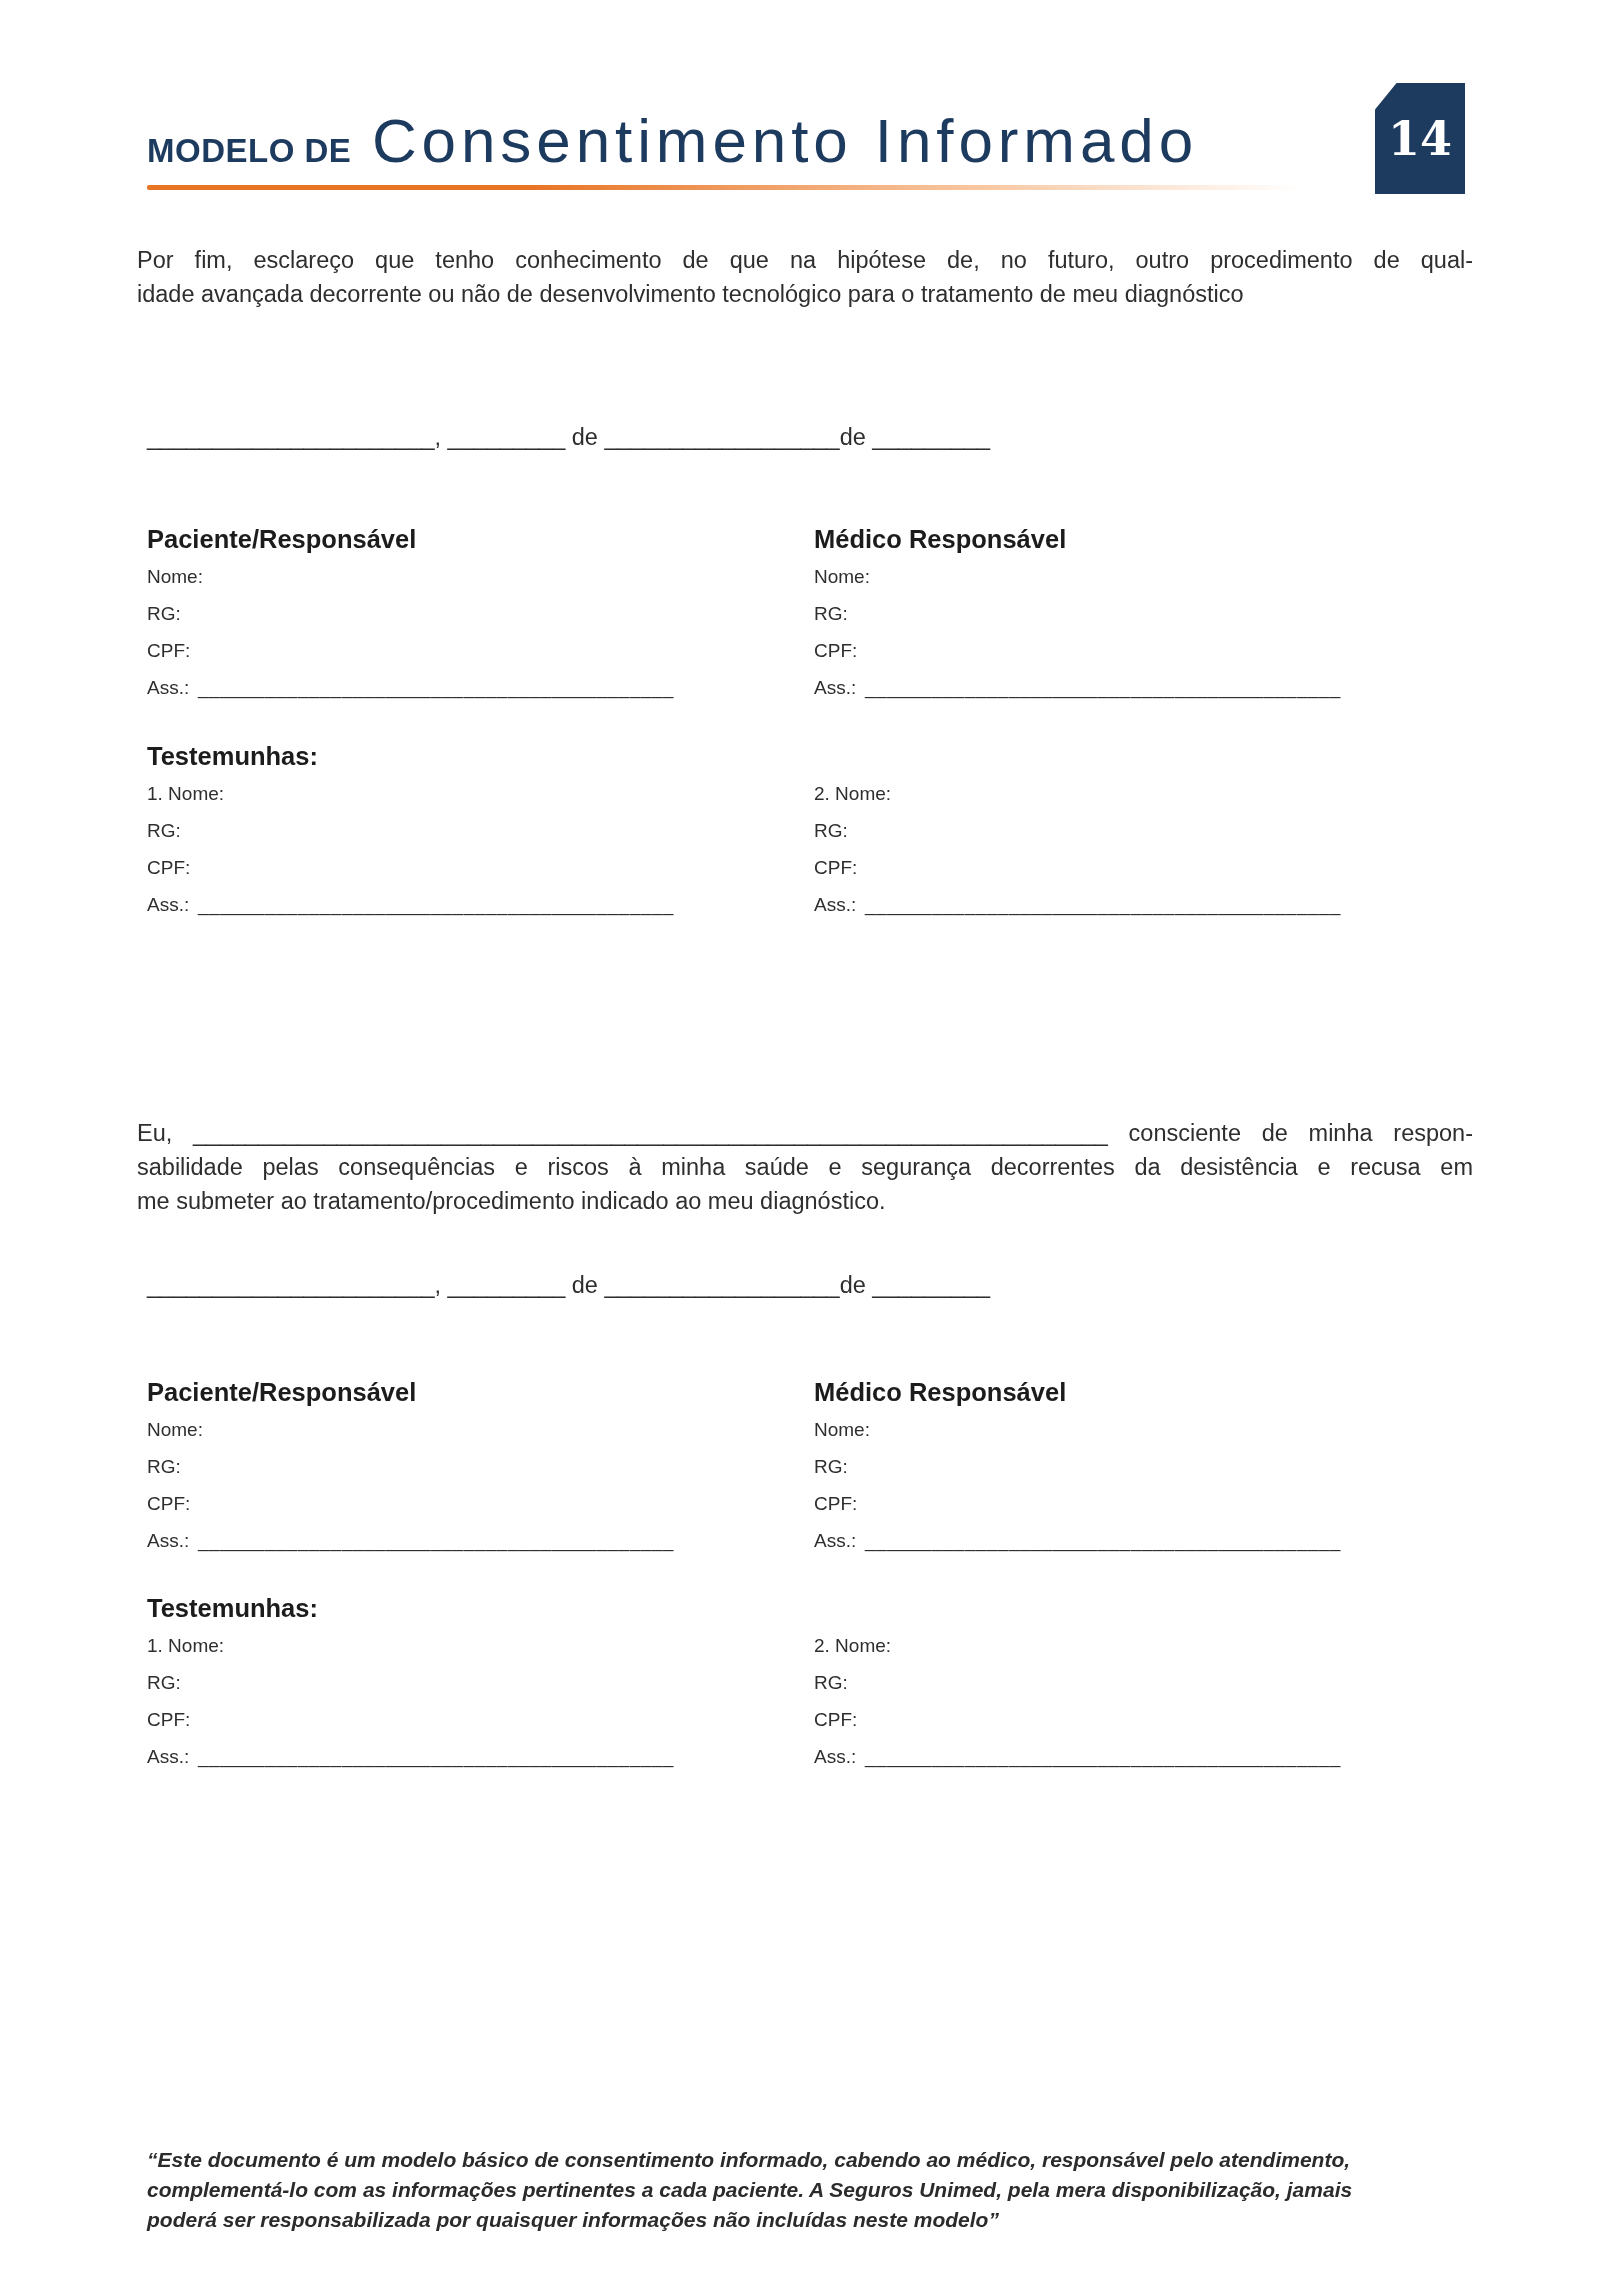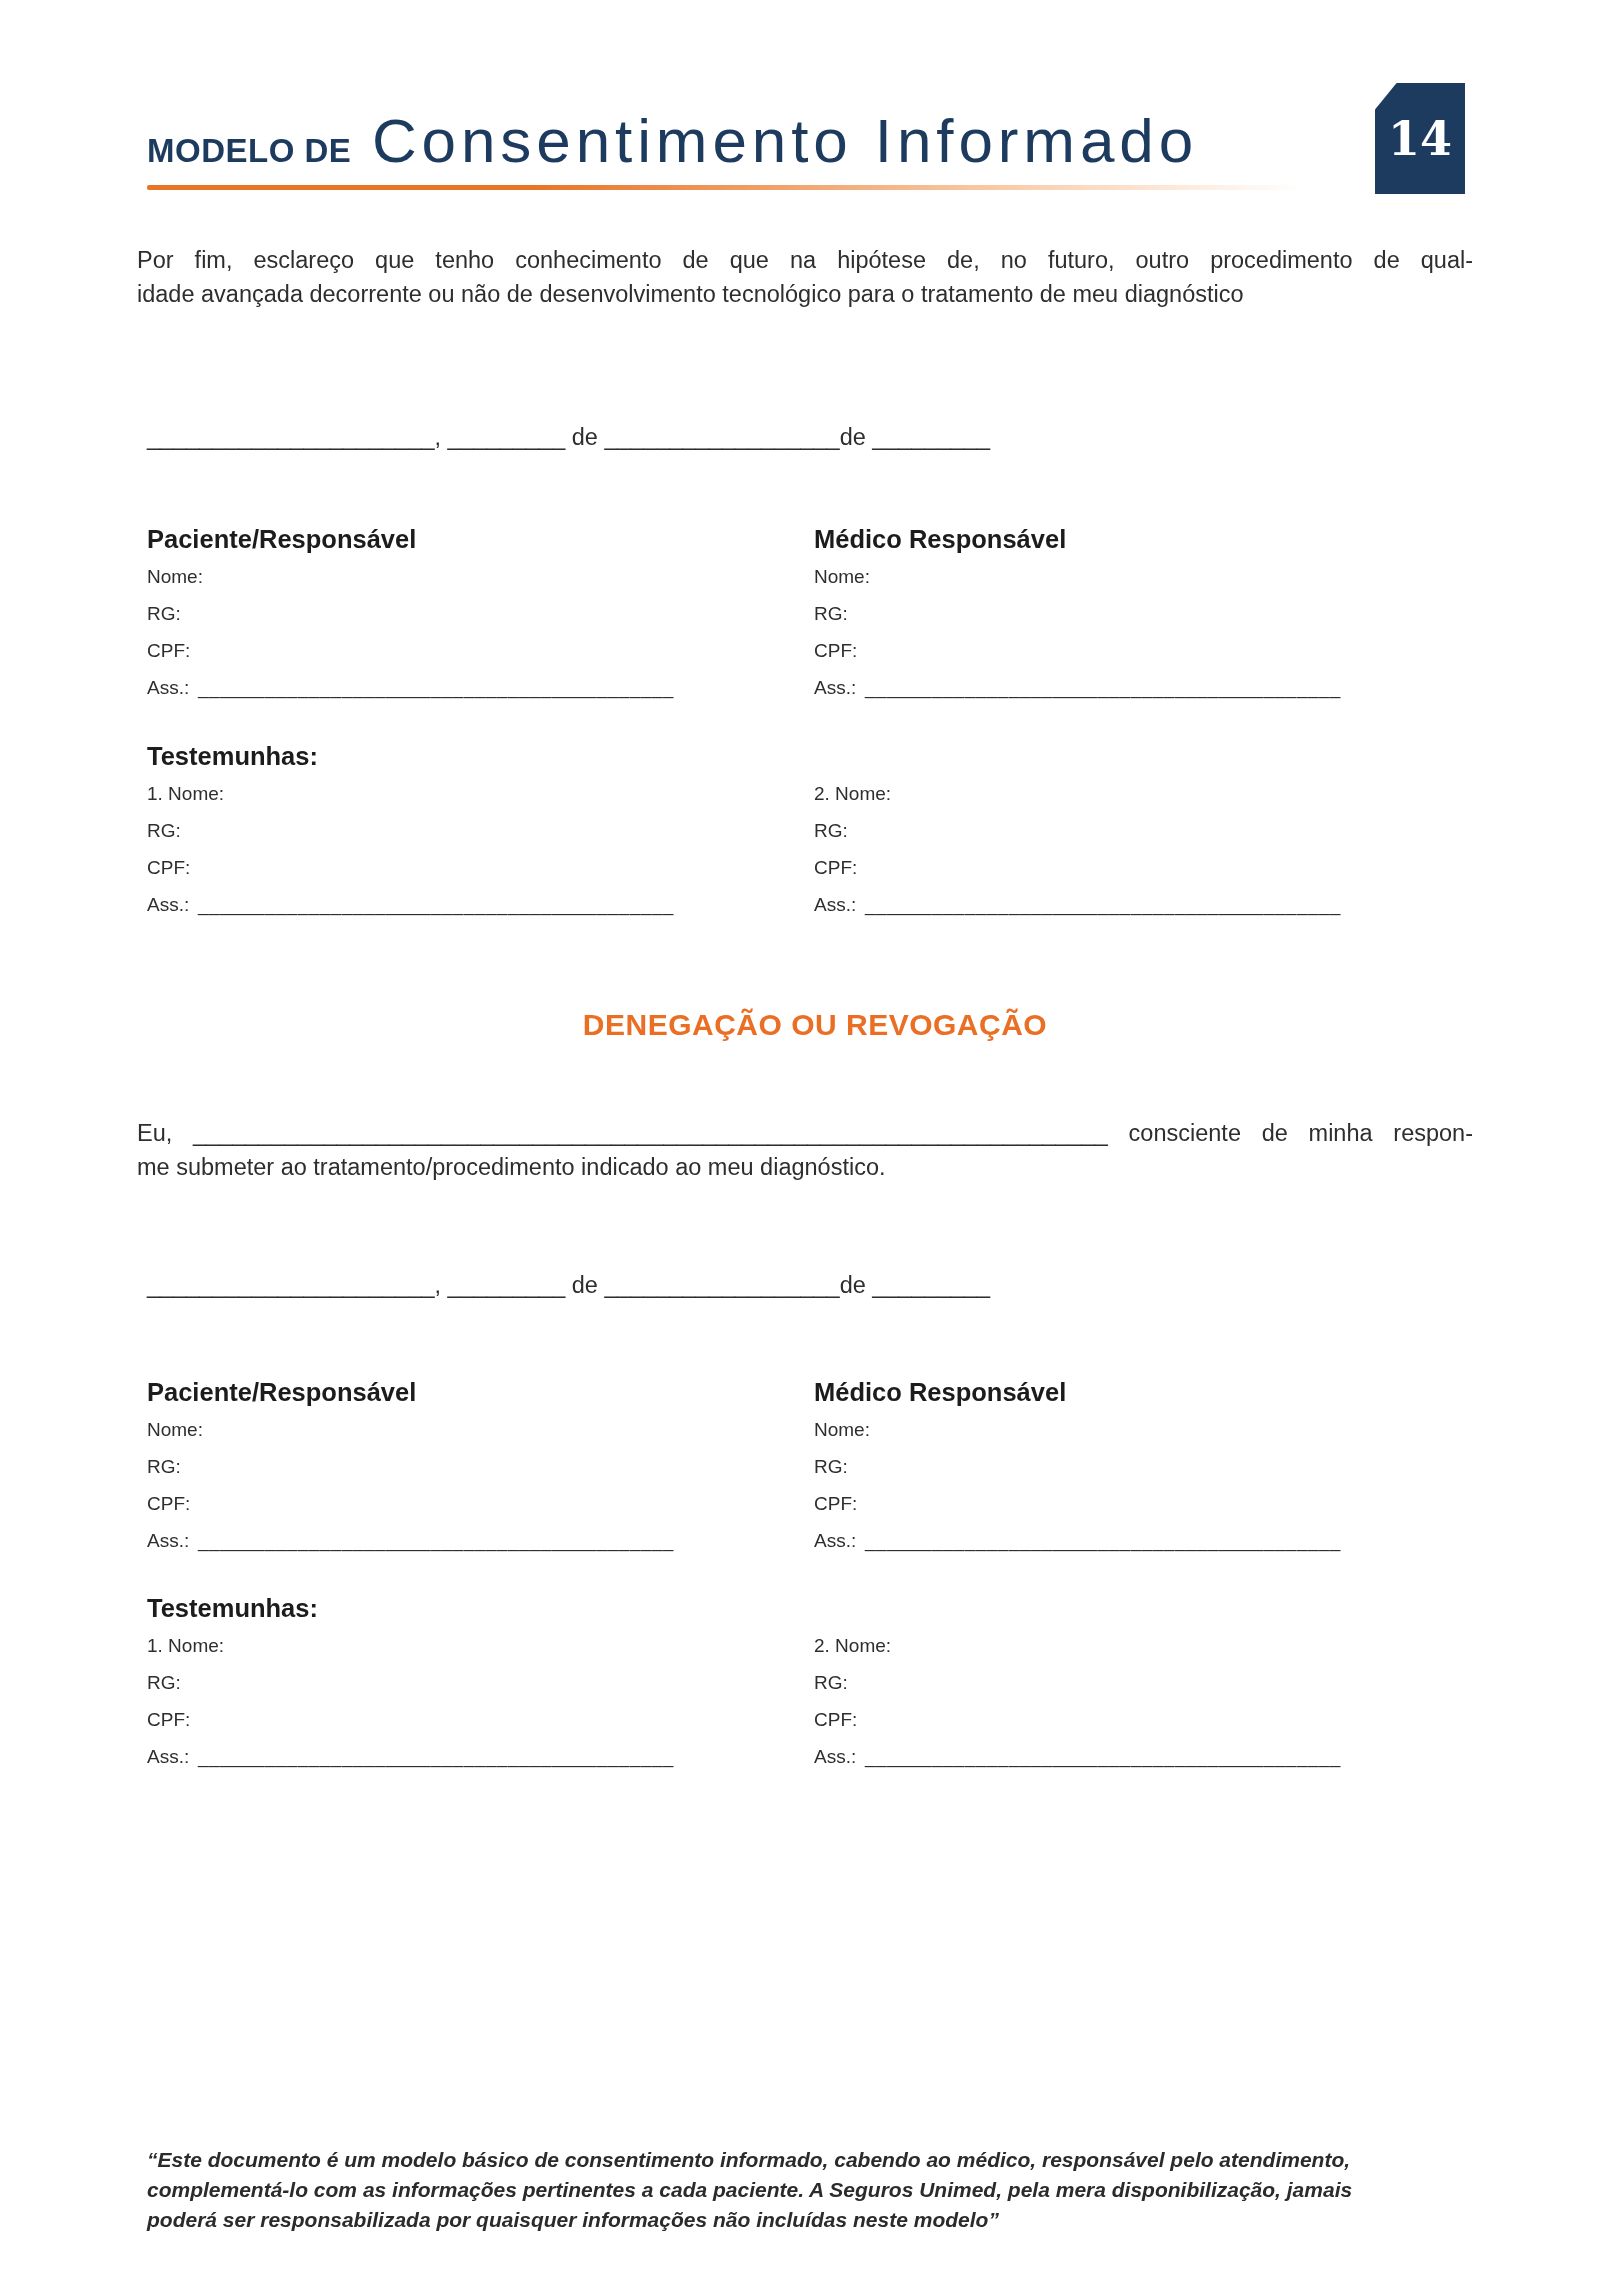--- a/index.html
+++ b/index.html
@@ -99,24 +99,24 @@
     <div>
       <div class="sig-row">2. Nome:</div>
       <div class="sig-row">RG:</div>
       <div class="sig-row">CPF:</div>
       <div class="sig-row">
         <span>Ass.:</span><span class="blank">___________________________________________</span>
       </div>
     </div>
   </div>
 
-  <div class="rev-heading" style="top:1000px">DENEGAÇÃO OU REVOGAÇÃO</div>
 
   <div class="para justify" style="top:1108px">
       <div class="line">Eu, ______________________________________________________________________ consciente de minha respon-</div>
+      <div class="line">sabilidade pelas consequências e riscos à minha saúde e segurança decorrentes da desistência e recusa em</div>
       <div class="line">me submeter ao tratamento/procedimento indicado ao meu diagnóstico.</div>
     </div>
 
   <div class="dateline" style="top:1260px">______________________, _________ de __________________de _________</div>
 
   <div class="sigblock" style="top:1366px">
     <div>
       <div class="sig-heading">Paciente/Responsável</div>
       <div class="sig-row">Nome:</div>
       <div class="sig-row">RG:</div>

